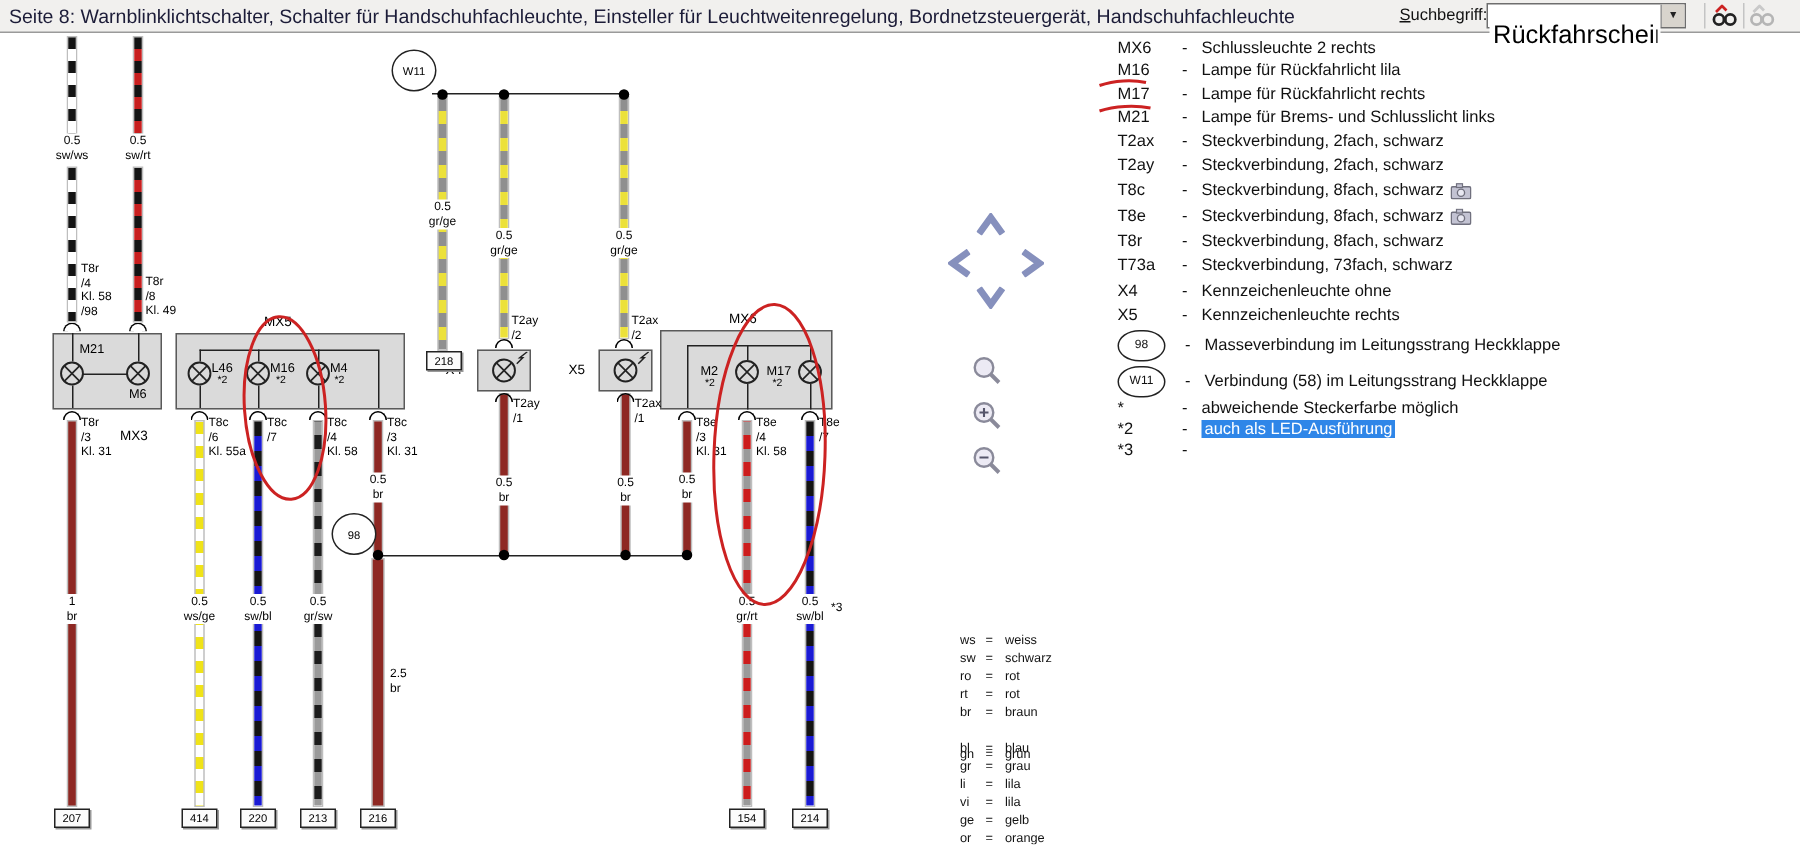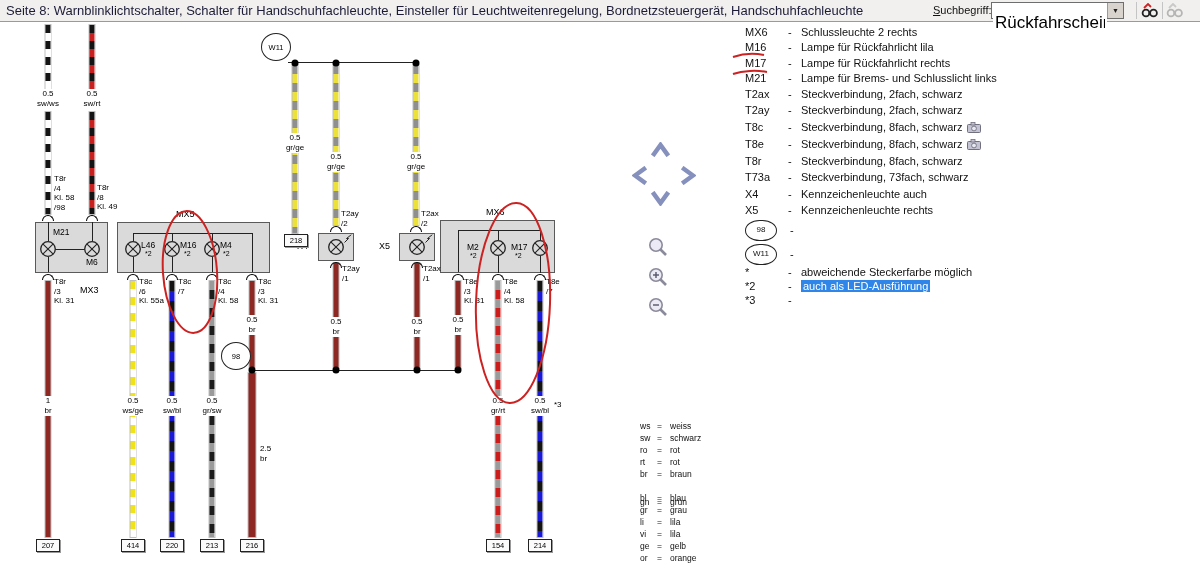--- a/index.html
+++ b/index.html
@@ -461,34 +461,36 @@
         <span class="lg-desc">Steckverbindung, 8fach, schwarz</span>
       </div>
     <div class="lg-row" style="top:170px">
         <span class="lg-code">T73a</span>
         <span class="lg-dash">-</span>
         <span class="lg-desc">Steckverbindung, 73fach, schwarz</span>
       </div>
     <div class="lg-row" style="top:187px">
         <span class="lg-code">X4</span>
         <span class="lg-dash">-</span>
-        <span class="lg-desc">Kennzeichenleuchte auch</span>
+        <span class="lg-desc">Kennzeichenleuchte ohne</span>
       </div>
     <div class="lg-row" style="top:203px">
         <span class="lg-code">X5</span>
         <span class="lg-dash">-</span>
         <span class="lg-desc">Kennzeichenleuchte rechts</span>
       </div>
     <div class="lg-row" style="top:219px;height:22px">
         <span class="lg-oval">98</span>
         <span class="lg-dash">-</span>
+        <span class="lg-desc">Masseverbindung im Leitungsstrang Heckklappe</span>
       </div>
     <div class="lg-row" style="top:243px;height:22px">
         <span class="lg-oval">W11</span>
         <span class="lg-dash">-</span>
+        <span class="lg-desc">Verbindung (58) im Leitungsstrang Heckklappe</span>
       </div>
     <div class="lg-row" style="top:265px">
         <span class="lg-code">*</span>
         <span class="lg-dash">-</span>
         <span class="lg-desc">abweichende Steckerfarbe möglich</span>
       </div>
     <div class="lg-row" style="top:279px">
         <span class="lg-code">*2</span>
         <span class="lg-dash">-</span>
         <span class="lg-desc hl">auch als LED-Ausführung</span>

